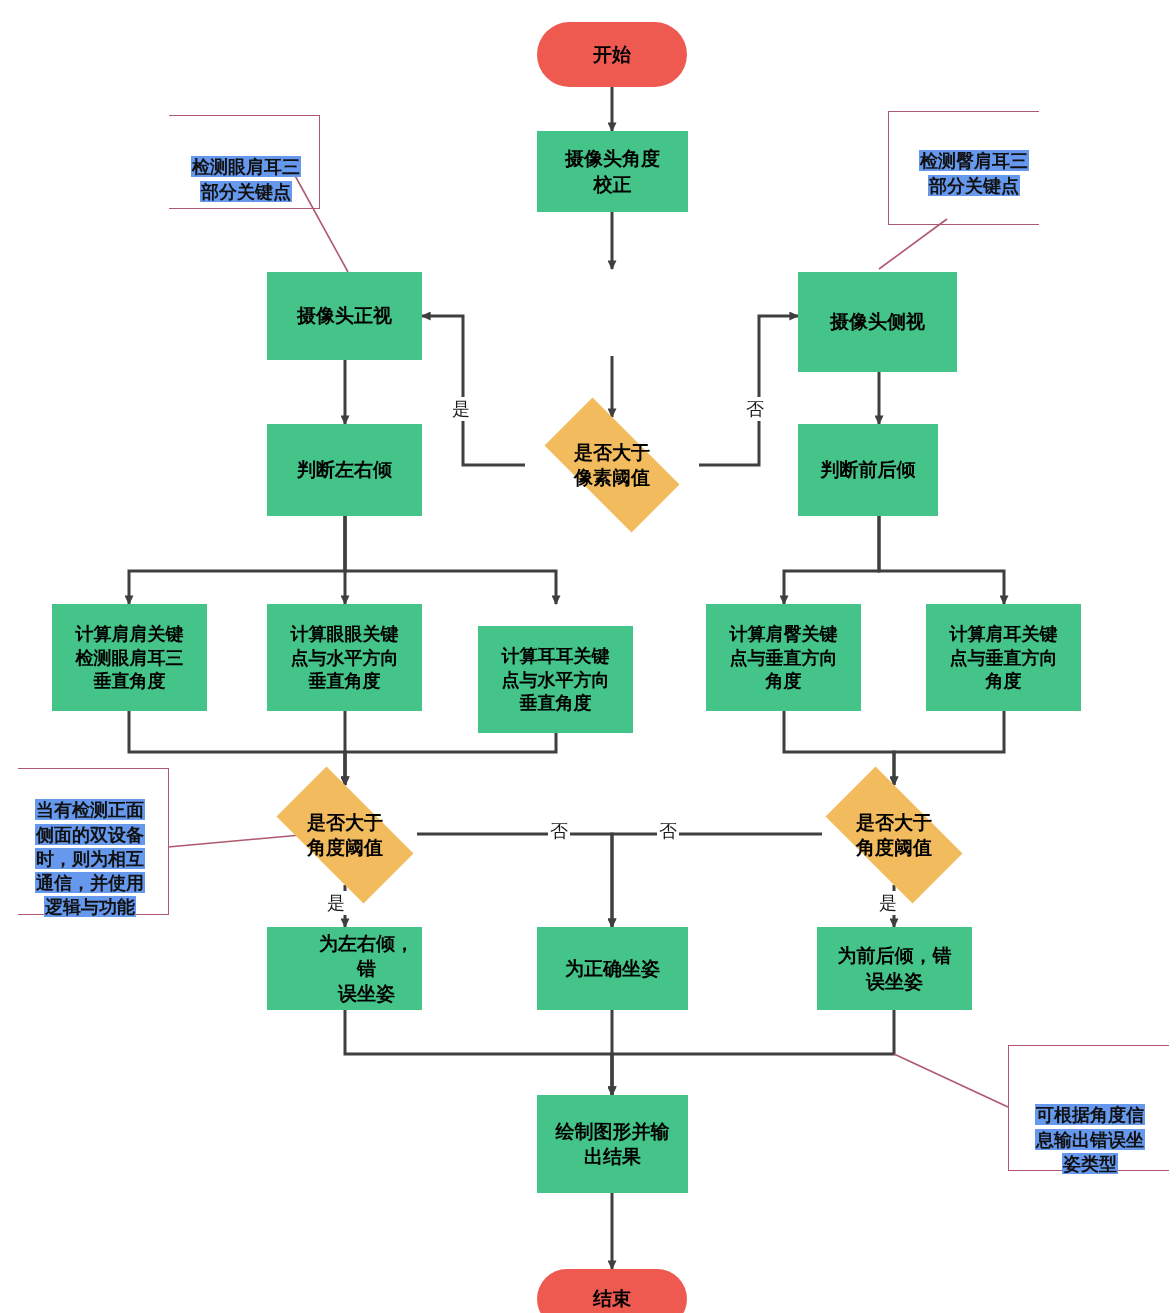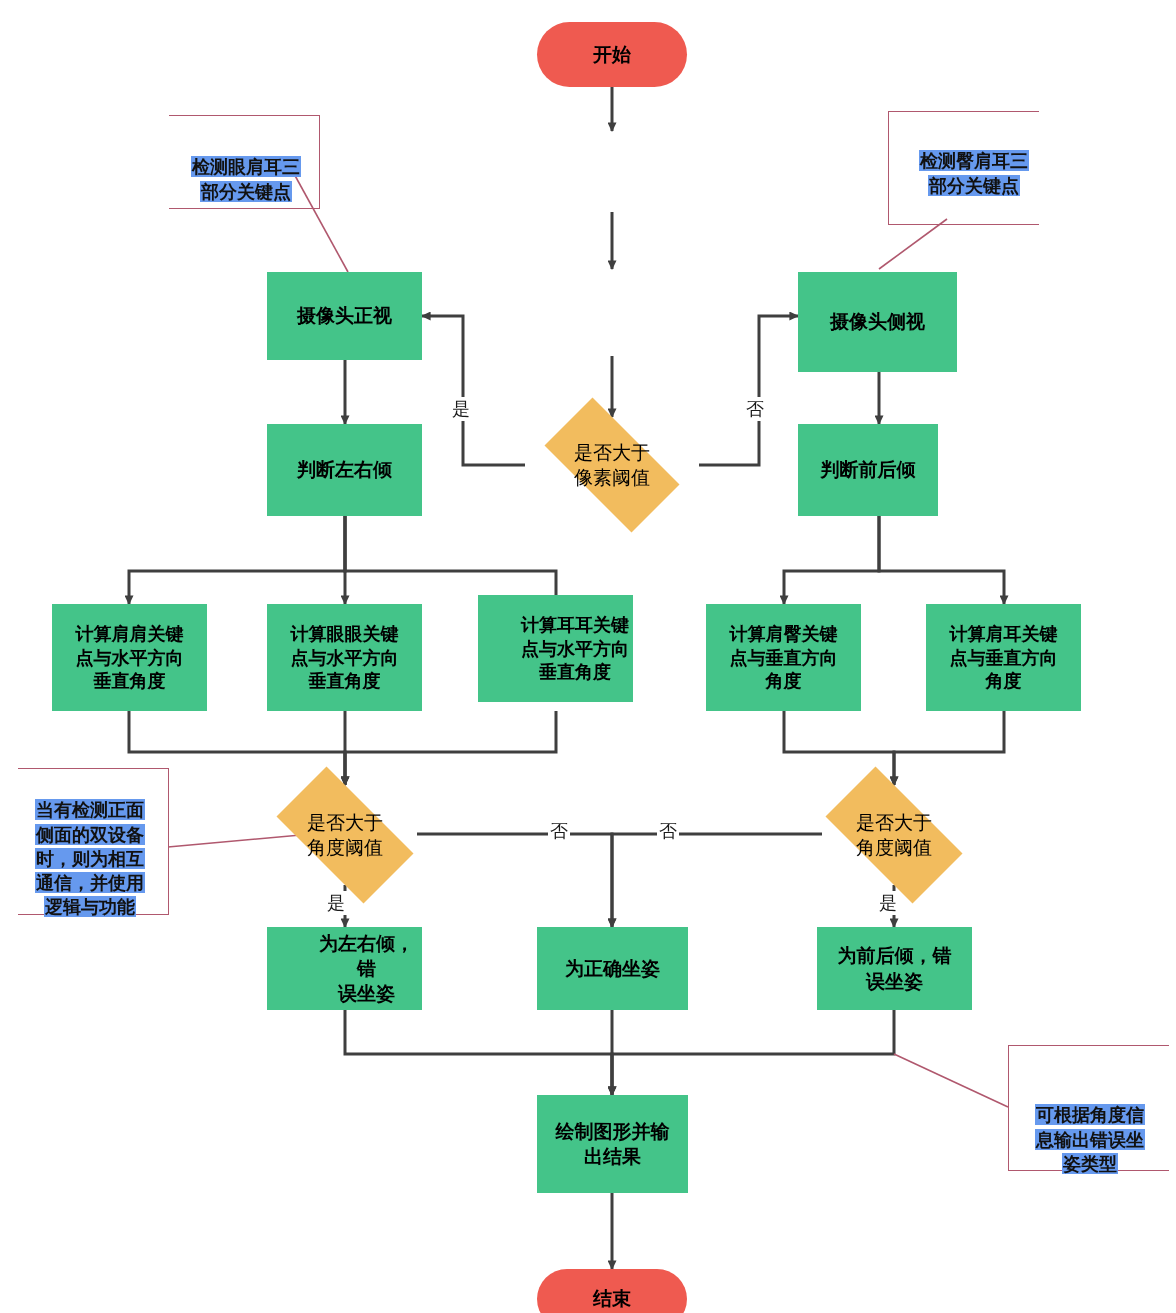--- a/index.html
+++ b/index.html
@@ -69,21 +69,21 @@
   .dec-label {
     position: absolute;
     left: 0;
     top: 0;
     width: 100%;
     height: 100%;
     display: flex;
     align-items: center;
     justify-content: center;
     text-align: center;
-    font-weight: normal;
+    font-weight: bold;
     font-size: 19px;
     color: #000;
     line-height: 1.32;
     white-space: pre-line;
   }
   .edge-label {
     position: absolute;
     font-size: 18px;
     font-weight: normal;
     color: #1a1a1a;
@@ -175,20 +175,24 @@
       <path d="M947,200 L879,250"></path>
       <path d="M168,828 L345,812"></path>
       <path d="M1008,1088 L894,1035"></path>
     </g>
   </svg>
 
   <div class="node term" style="left:537px; top:3px; width:150px; height:65px;">
     <span class="txt">开始</span>
   </div>
 
+  <div class="node proc" style="left:537px; top:112px; width:151px; height:81px;">
+    <span class="txt">摄像头角度
+校正</span>
+  </div>
 
 
   <div class="dec-wrap" style="left:525px; top:398px; width:174px; height:96px;">
     <div class="dec-shape"></div>
     <div class="dec-label">是否大于
 像素阈值</div>
   </div>
 
   <div class="node proc" style="left:267px; top:253px; width:155px; height:88px;">
     <span class="txt">摄像头正视</span>
@@ -201,31 +205,31 @@
   <div class="node proc" style="left:267px; top:405px; width:155px; height:92px;">
     <span class="txt">判断左右倾</span>
   </div>
 
   <div class="node proc" style="left:798px; top:405px; width:140px; height:92px;">
     <span class="txt">判断前后倾</span>
   </div>
 
   <div class="node proc" style="left:52px; top:585px; width:155px; height:107px; font-size:18px;">
     <span class="txt">计算肩肩关键
-点与水平方向
+检测眼肩耳三
 垂直角度</span>
   </div>
 
   <div class="node proc" style="left:267px; top:585px; width:155px; height:107px; font-size:18px;">
     <span class="txt">计算眼眼关键
 点与水平方向
 垂直角度</span>
   </div>
 
-  <div class="node proc" style="left:478px; top:576px; width:155px; height:107px; font-size:18px;justify-content:flex-end;">
+  <div class="node proc" style="left:478px; top:607px; width:155px; height:107px; font-size:18px;">
     <span class="txt">计算耳耳关键
 点与水平方向
 垂直角度</span>
   </div>
 
   <div class="node proc" style="left:706px; top:585px; width:155px; height:107px; font-size:18px;">
     <span class="txt">计算肩臀关键
 点与垂直方向
 角度</span>
   </div>

